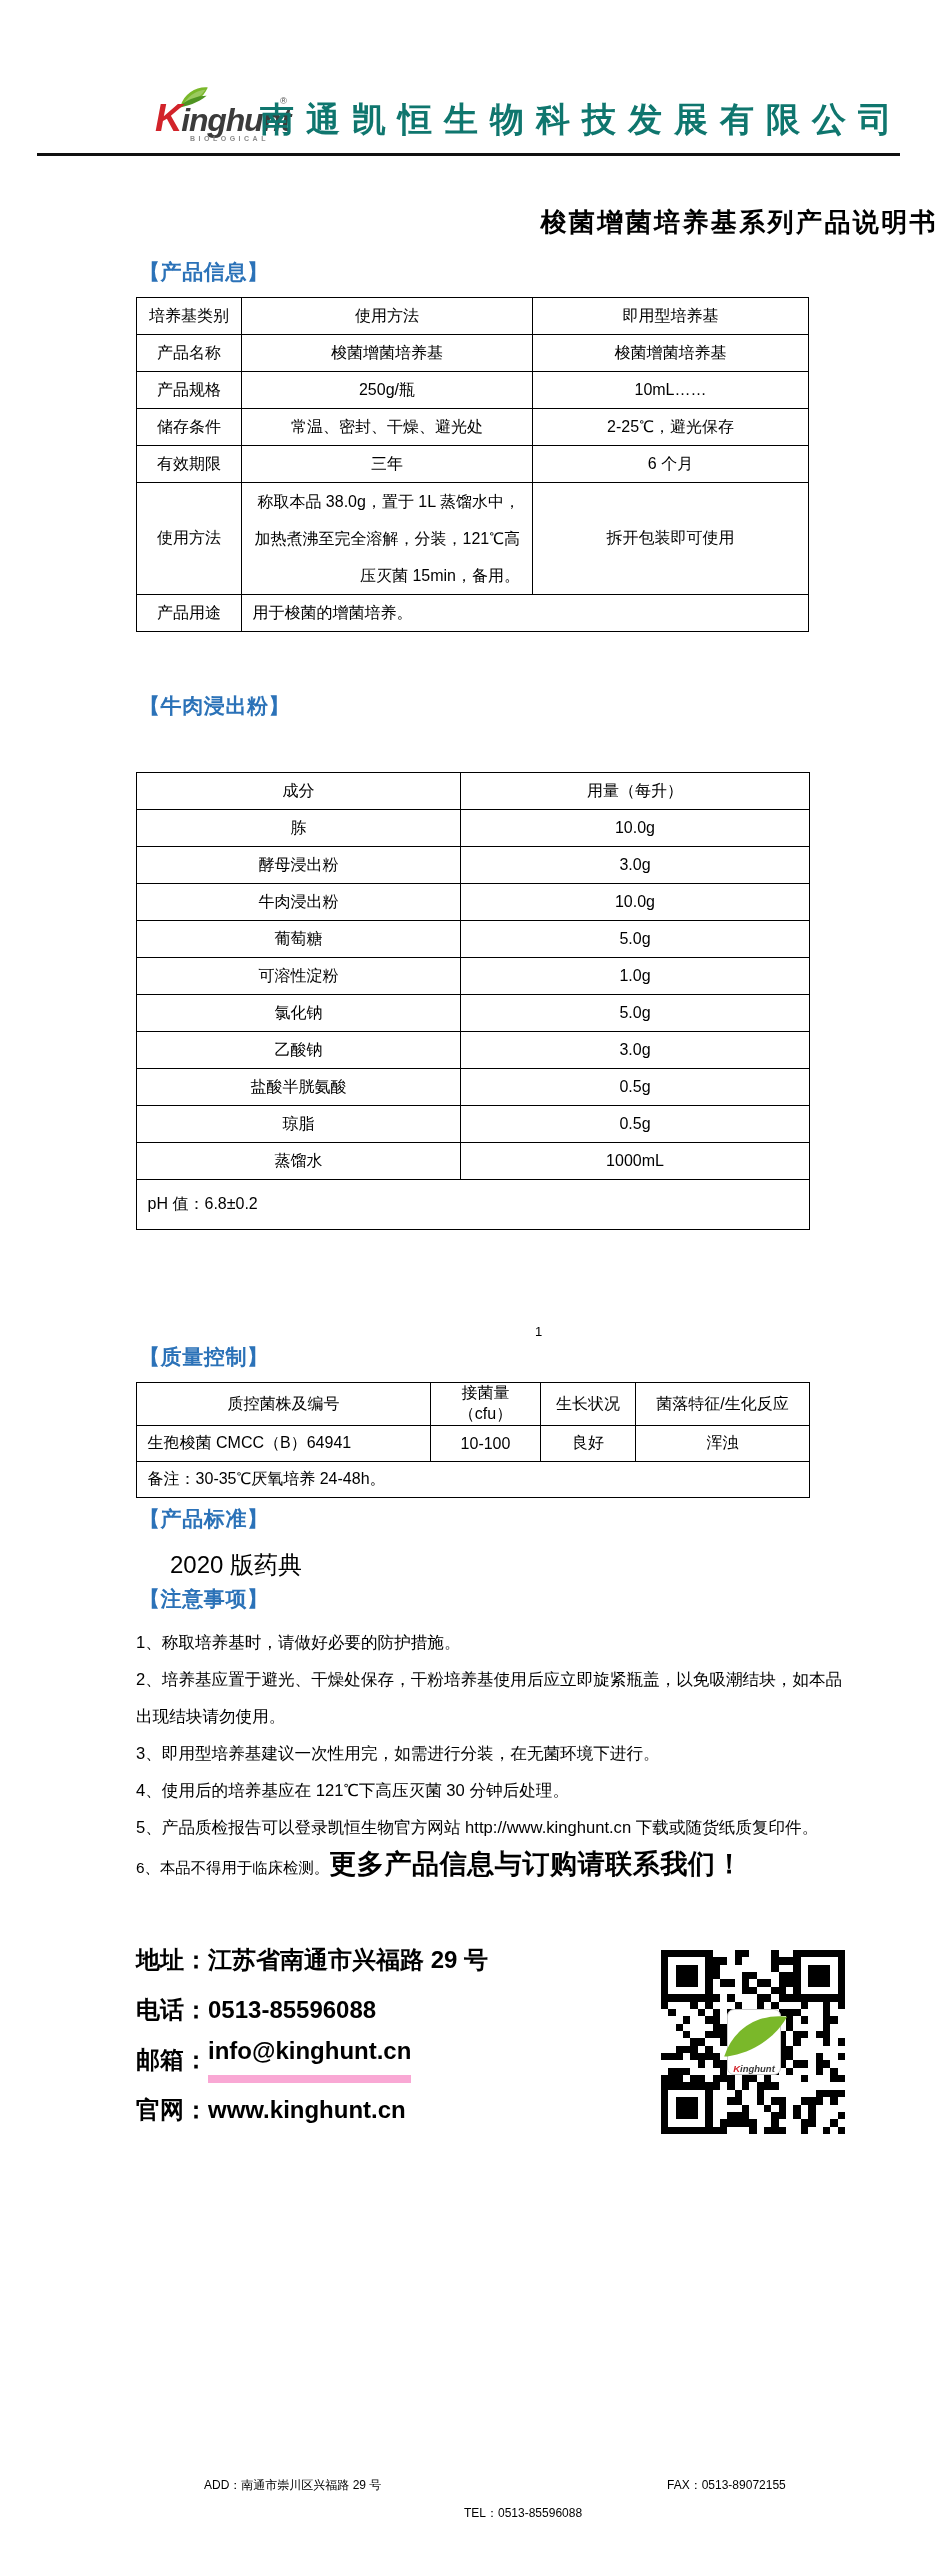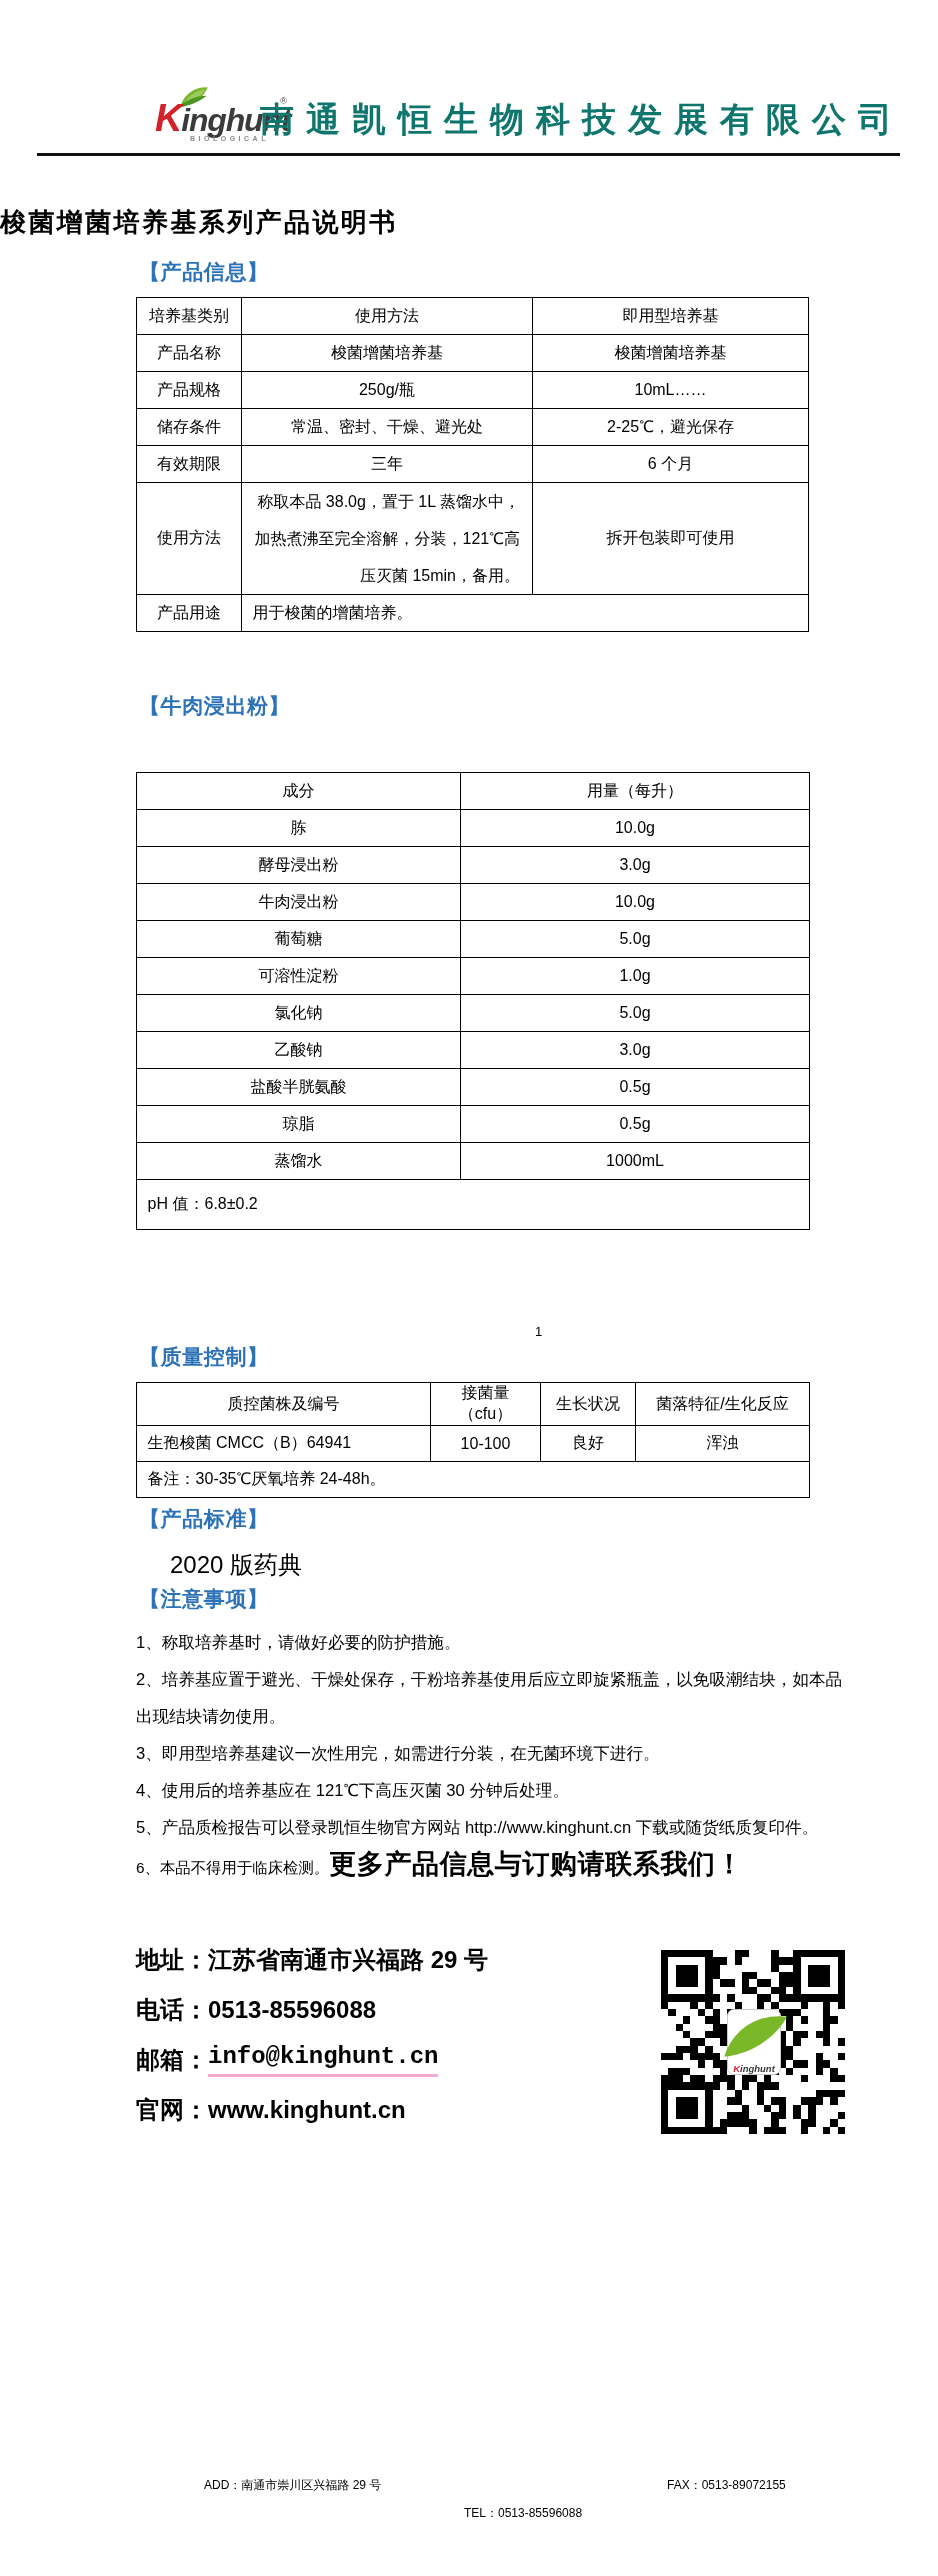--- a/index.html
+++ b/index.html
@@ -17,21 +17,21 @@
   .logo-text{position:absolute;left:0;top:13px;font-size:32px;font-weight:bold;
     font-style:italic;letter-spacing:-1.2px;color:#3b3b3b;white-space:nowrap;}
   .logo-text .k{color:#d2232a;font-size:38px;}
   .logo-reg{position:absolute;left:125px;top:10.6px;font-size:9.5px;color:#555;font-style:normal;}
   .logo-sub{position:absolute;left:35px;top:51px;font-size:7px;letter-spacing:3.5px;color:#8a8a8a;font-weight:bold;}
   .company{left:260px;top:97px;width:609px;font-size:34px;font-weight:bold;
     letter-spacing:12px;color:#0f766e;white-space:nowrap;}
   .rule{left:37px;top:153px;width:863px;height:3px;background:#101010;}
 
   
-  .doc-title{left:0;top:205px;width:938px;text-align:left;
+  .doc-title{left:0;top:205px;width:938px;text-align:right;
     font-size:26px;font-weight:bold;letter-spacing:2.4px;}
   .sec-h{font-size:21px;font-weight:bold;color:#2b72b8;letter-spacing:0.6px;white-space:nowrap;}
   .h-info{left:139px;top:258px;}
   .h-formula{left:139px;top:692px;}
   .h-qc{left:139px;top:1343px;}
   .h-standard{left:139px;top:1505px;}
   .h-notes{left:139px;top:1585px;}
 
   
   table{border-collapse:collapse;table-layout:fixed;}
@@ -51,21 +51,21 @@
   
   .notes{left:136px;top:1624px;width:707px;}
   .notes p{margin:0;font-size:16.6px;line-height:37px;}
   .notes .n6-small{font-size:15.4px;}
   .notes .n6-cta{font-size:27px;font-weight:bold;letter-spacing:0.6px;}
 
   
   .contact{left:136px;top:1935px;width:520px;}
   .contact .line{height:50px;display:flex;align-items:center;
     font-size:24px;font-weight:bold;white-space:nowrap;}
-  .contact .u{border-bottom:3px solid #f9a8d4;padding-bottom:4px;font-family:Liberation Mono, monospace;}
+  .contact .u{border-bottom:8px solid #f9a8d4;padding-bottom:10px;}
 
   
   .qr{left:661px;top:1950px;width:184px;height:184px;}
   .qr svg{display:block;width:184px;height:184px;}
   .qr-badge{position:absolute;left:66px;top:59px;width:52px;height:64px;
     background:#fff;border:0.6px solid #c9c9c9;border-radius:7px;
     display:flex;flex-direction:column;align-items:center;justify-content:center;}
   .qr-badge .mini{font-size:9.5px;font-weight:bold;font-style:italic;color:#3b3b3b;white-space:nowrap;}
   .qr-badge .mini .k{color:#d2232a;}
 

